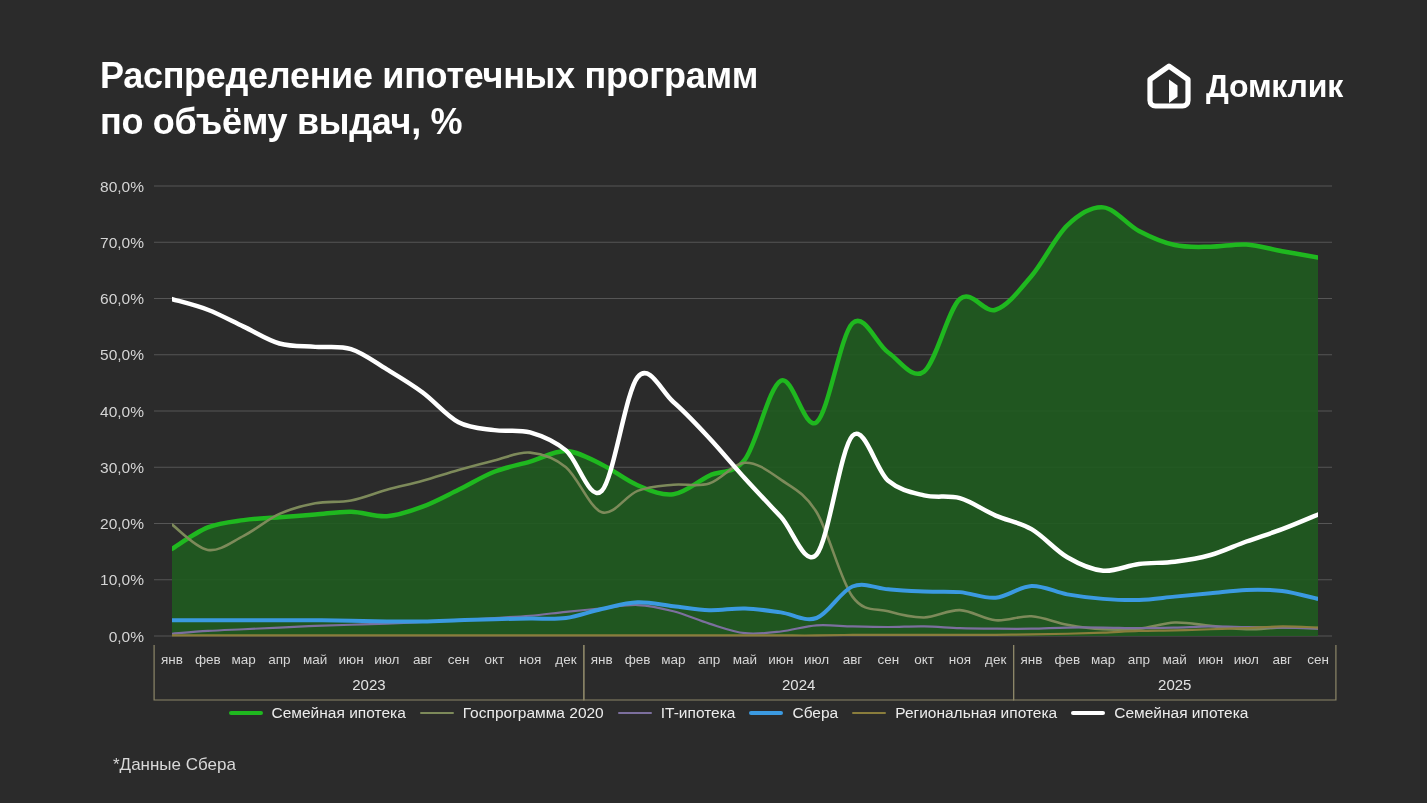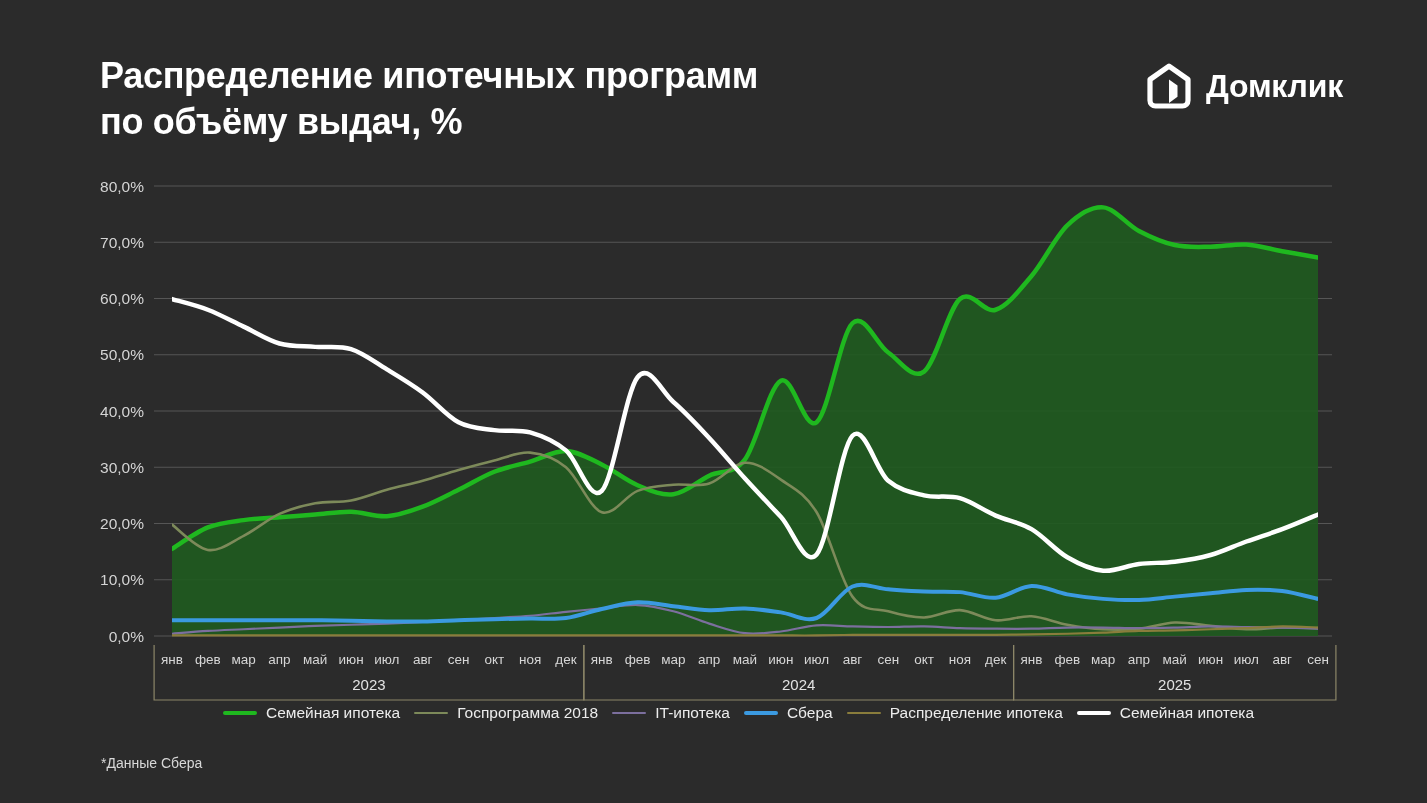--- a/index.html
+++ b/index.html
@@ -101,23 +101,23 @@
   .legend-swatch.thin { height: 2px; }
   .legend-label {
     color: #ececec;
     font-size: 15.5px;
     white-space: nowrap;
   }
 
   
   #footnote {
     position: absolute;
-    left: 101px; top: 755px;
+    left: 113px; top: 755px;
     color: #d8d8d8;
-    font-size: 14px;
+    font-size: 17px;
   }
 </style>
 </head>
 <body>
 
 <div id="root">
 
   <div id="header">
     <div id="title">Распределение ипотечных программ
 по объёму выдач, %</div>
@@ -216,33 +216,33 @@
     </svg>
   </div>
 
   <div id="legend">
       <div class="legend-item">
         <span class="legend-swatch" style="background: rgb(31, 184, 31);"></span>
         <span class="legend-label">Семейная ипотека</span>
       </div>
       <div class="legend-item">
         <span class="legend-swatch thin" style="background: rgb(125, 138, 90);"></span>
-        <span class="legend-label">Госпрограмма 2018</span>
+        <span class="legend-label">Госпрограмма 2020</span>
       </div>
       <div class="legend-item">
         <span class="legend-swatch thin" style="background: rgb(124, 111, 158);"></span>
         <span class="legend-label">IT-ипотека</span>
       </div>
       <div class="legend-item">
         <span class="legend-swatch" style="background: rgb(59, 154, 225);"></span>
         <span class="legend-label">Сбера</span>
       </div>
       <div class="legend-item">
         <span class="legend-swatch thin" style="background: rgb(138, 125, 60);"></span>
-        <span class="legend-label">Распределение ипотека</span>
+        <span class="legend-label">Региональная ипотека</span>
       </div>
       <div class="legend-item">
         <span class="legend-swatch" style="background: rgb(255, 255, 255);"></span>
         <span class="legend-label">Семейная ипотека</span>
       </div>
     </div>
 
   <div id="footnote">*Данные Сбера</div>
 
 </div>

